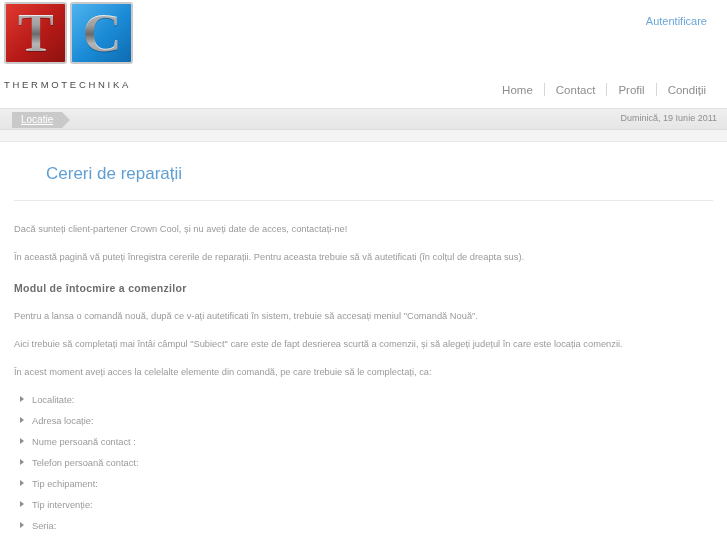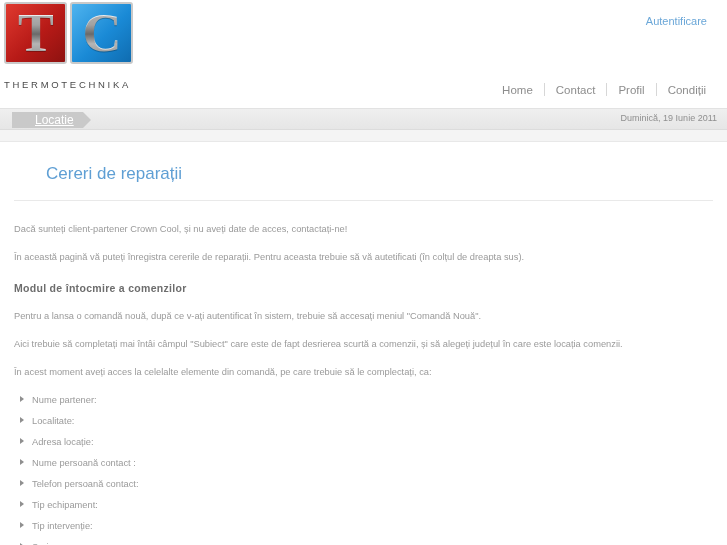--- a/index.html
+++ b/index.html
@@ -112,24 +112,24 @@
     height: 22px;
     background: linear-gradient(180deg,#efefef 0%, #e6e6e6 100%);
     border-top: 1px solid #e2e2e2;
     border-bottom: 1px solid #dcdcdc;
   }
   .crumb {
     position: absolute;
     left: 12px;
     top: 3px;
     height: 16px;
-    padding: 0 9px 0 23px;
+    padding: 0 9px 0 9px;
     background: #c9c9c9;
     color: #ffffff;
-    font-size: 12px;
+    font-size: 10px;
     line-height: 16px;
     cursor: pointer;
     text-decoration: underline;
   }
   .crumb::after {
     content: "";
     position: absolute;
     right: -8px;
     top: 0;
     width: 0; height: 0;
@@ -243,26 +243,25 @@
 <div class="content">
 
   <h1 class="page-title">Cereri de reparații</h1>
   <div class="title-rule"></div>
 
   <p class="para">Dacă sunteți client-partener Crown Cool, și nu aveți date de acces, contactați-ne!</p>
   <p class="para">În această pagină vă puteți înregistra cererile de reparații. Pentru aceasta trebuie să vă autetificati (în colțul de dreapta sus).</p>
 
   <h2 class="section-head">Modul de întocmire a comenzilor</h2>
 
-  <p class="para">Pentru a lansa o comandă nouă, după ce v-ați autentificat în sistem, trebuie să accesați meniul "Comandă Nouă".</p>
+  <p class="para">Pentru a lansa o comandă nouă, după ce v-ați autetificati în sistem, trebuie să accesați meniul "Comandă Nouă".</p>
   <p class="para">Aici trebuie să completați mai întâi câmpul "Subiect" care este de fapt desrierea scurtă a comenzii, și să alegeți județul în care este locația comenzii.</p>
   <p class="para">În acest moment aveți acces la celelalte elemente din comandă, pe care trebuie să le complectați, ca:</p>
 
   <ul class="bullets">
-    <li><span class="arrow"></span><span>Nume partener:</span></li>
     <li><span class="arrow"></span><span>Localitate:</span></li>
     <li><span class="arrow"></span><span>Adresa locație:</span></li>
     <li><span class="arrow"></span><span>Nume persoană contact :</span></li>
     <li><span class="arrow"></span><span>Telefon persoană contact:</span></li>
     <li><span class="arrow"></span><span>Tip echipament:</span></li>
     <li><span class="arrow"></span><span>Tip intervenție:</span></li>
     <li><span class="arrow"></span><span>Seria:</span></li>
 
   </ul>
 

